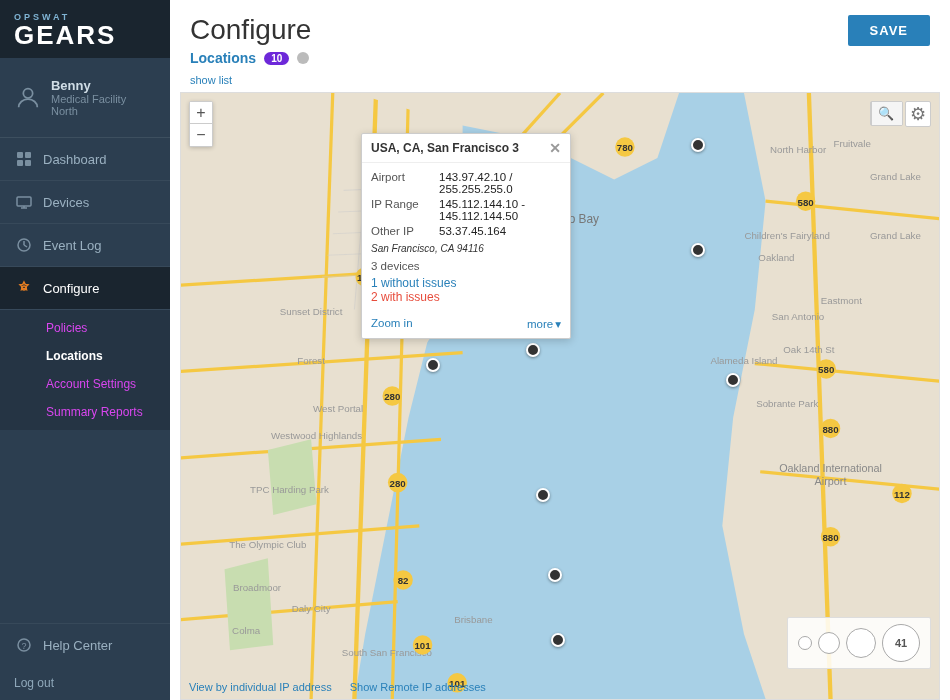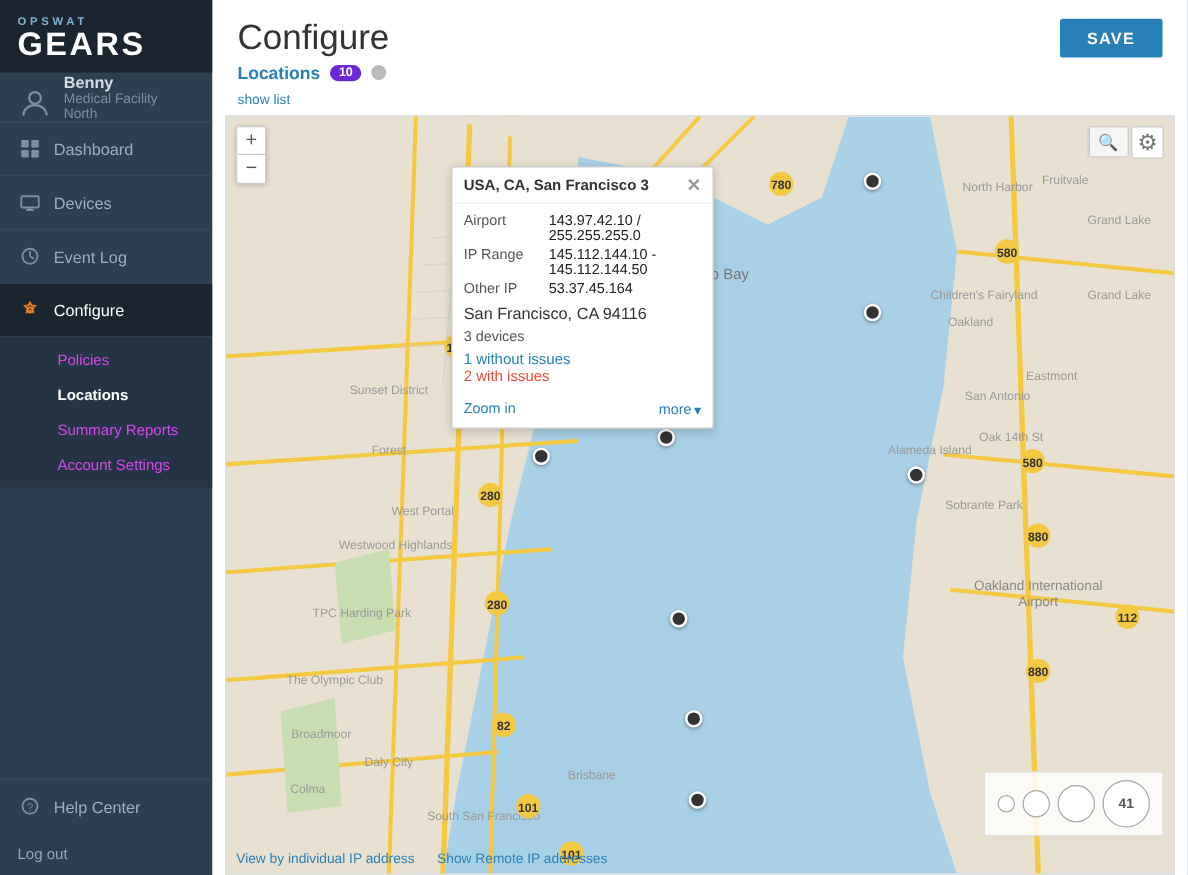--- a/index.html
+++ b/index.html
@@ -30,22 +30,22 @@
     }
     .logo-gears {
       font-size: 26px;
       color: #fff;
       font-weight: 900;
       letter-spacing: 2px;
       line-height: 1;
     }
     .sidebar-user {
       display: flex;
-      align-items: flex-end;
-      padding: 0 14px;
+      align-items: center;
+      padding: 20px 14px;
       border-bottom: 1px solid #3d4f5f;
     }
     .sidebar-user .user-icon {
       width: 28px;
       height: 28px;
       margin-right: 9px;
       color: #7a8fa0;
     }
     .sidebar-user .user-name {
       color: #d0dde6;
@@ -267,21 +267,21 @@
       color: #999; cursor: pointer; font-size: 14px; line-height: 1;
     }
     .popup-body { padding: 8px 9px; }
     .popup-row {
       display: flex;
       margin-bottom: 3px;
       font-size: 11.5px;
     }
     .popup-label { color: #555; width: 68px; min-width: 68px; }
     .popup-value { color: #222; }
-    .popup-city { color: #333; font-size: 13px; margin: 6px 0 6px; }
+    .popup-city { color: #333; font-size: 10px; margin: 6px 0 6px; font-style: italic; }
     .popup-devices { margin: 4px 0; font-size: 11.5px; }
     .devices-count { color: #555; }
     .issues-none { color: #2980b9; }
     .issues-with { color: #e74c3c; }
     .popup-footer {
       display: flex;
       justify-content: space-between;
       padding: 5px 9px 7px;
     }
     .zoom-in-link { color: #2980b9; cursor: pointer; font-size: 11.5px; }
@@ -391,24 +391,24 @@
   </div>
 
   <div class="sidebar-sub-items">
     <div class="sidebar-sub-item">
       <span>Policies</span>
     </div>
     <div class="sidebar-sub-item active">
       <span>Locations</span>
     </div>
     <div class="sidebar-sub-item">
+      <span>Account Settings</span>
+    </div>
+    <div class="sidebar-sub-item">
       <span>Summary Reports</span>
-    </div>
-    <div class="sidebar-sub-item">
-      <span>Account Settings</span>
     </div>
   </div>
 
   <div class="sidebar-bottom">
     <div class="sidebar-help">
       <span class="nav-icon">
         <svg width="16" height="16" viewBox="0 0 16 16" fill="none" stroke="currentColor" stroke-width="1.5">
             <circle cx="8" cy="8" r="6"></circle>
             <text x="5.5" y="12" font-size="9" fill="currentColor" stroke="none">?</text>
           </svg>

